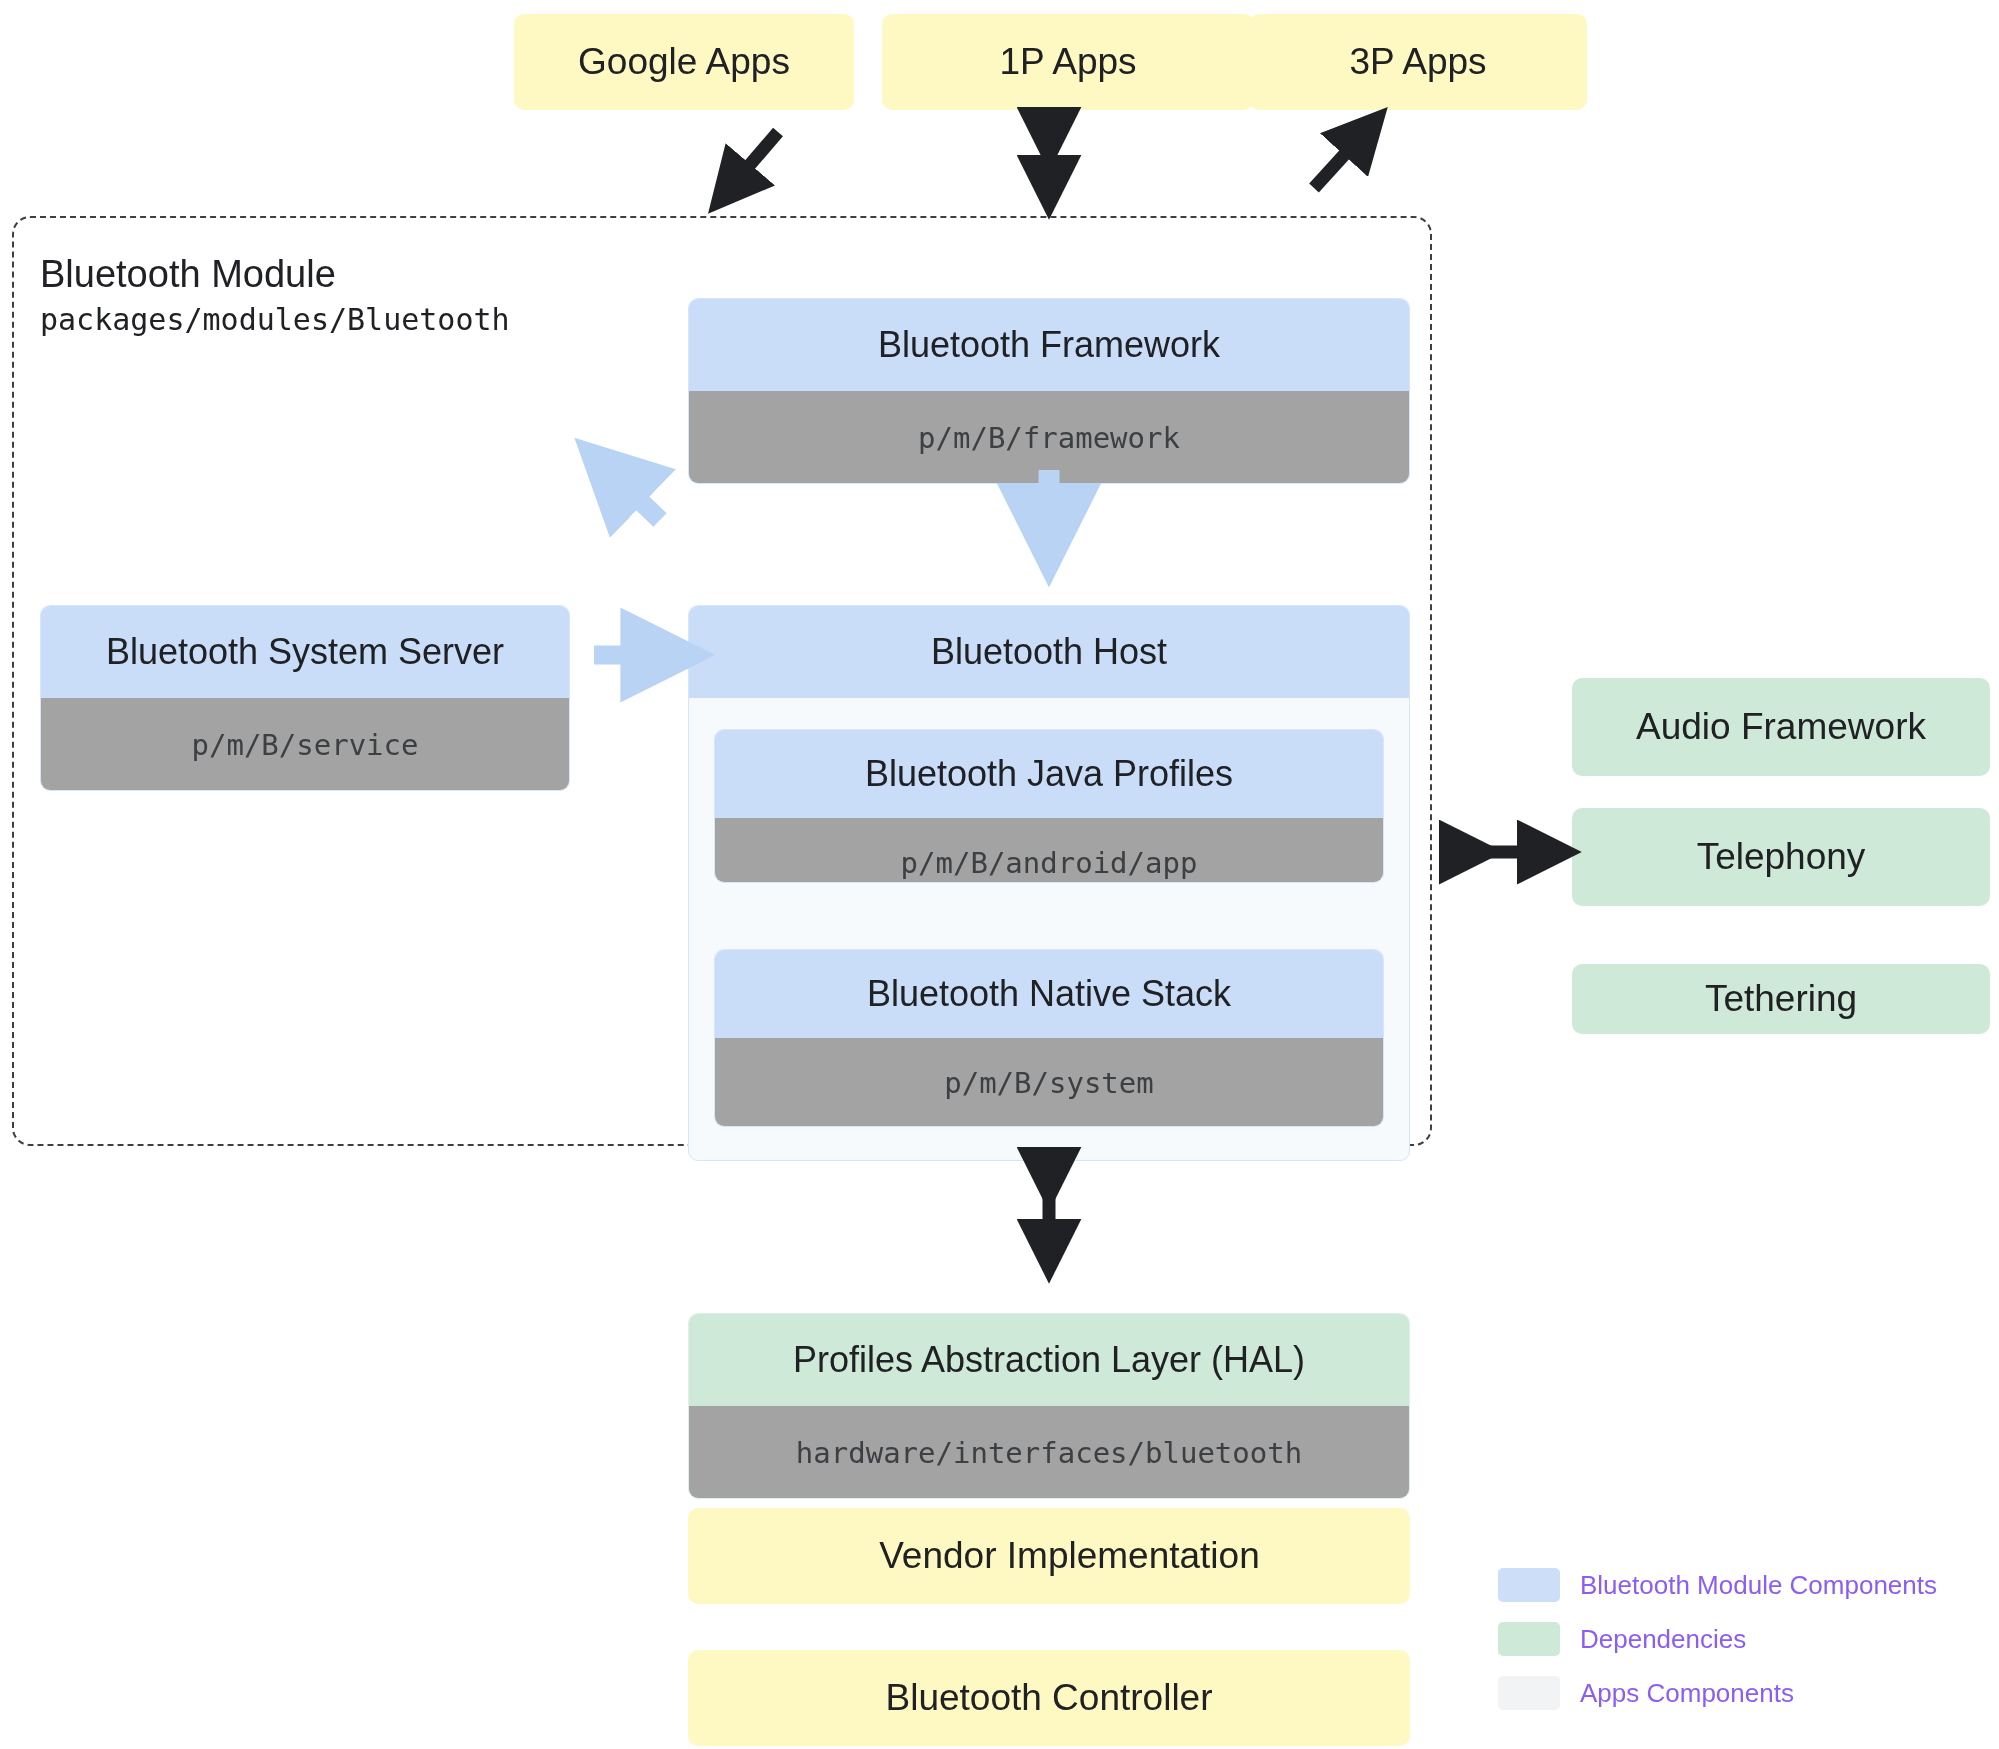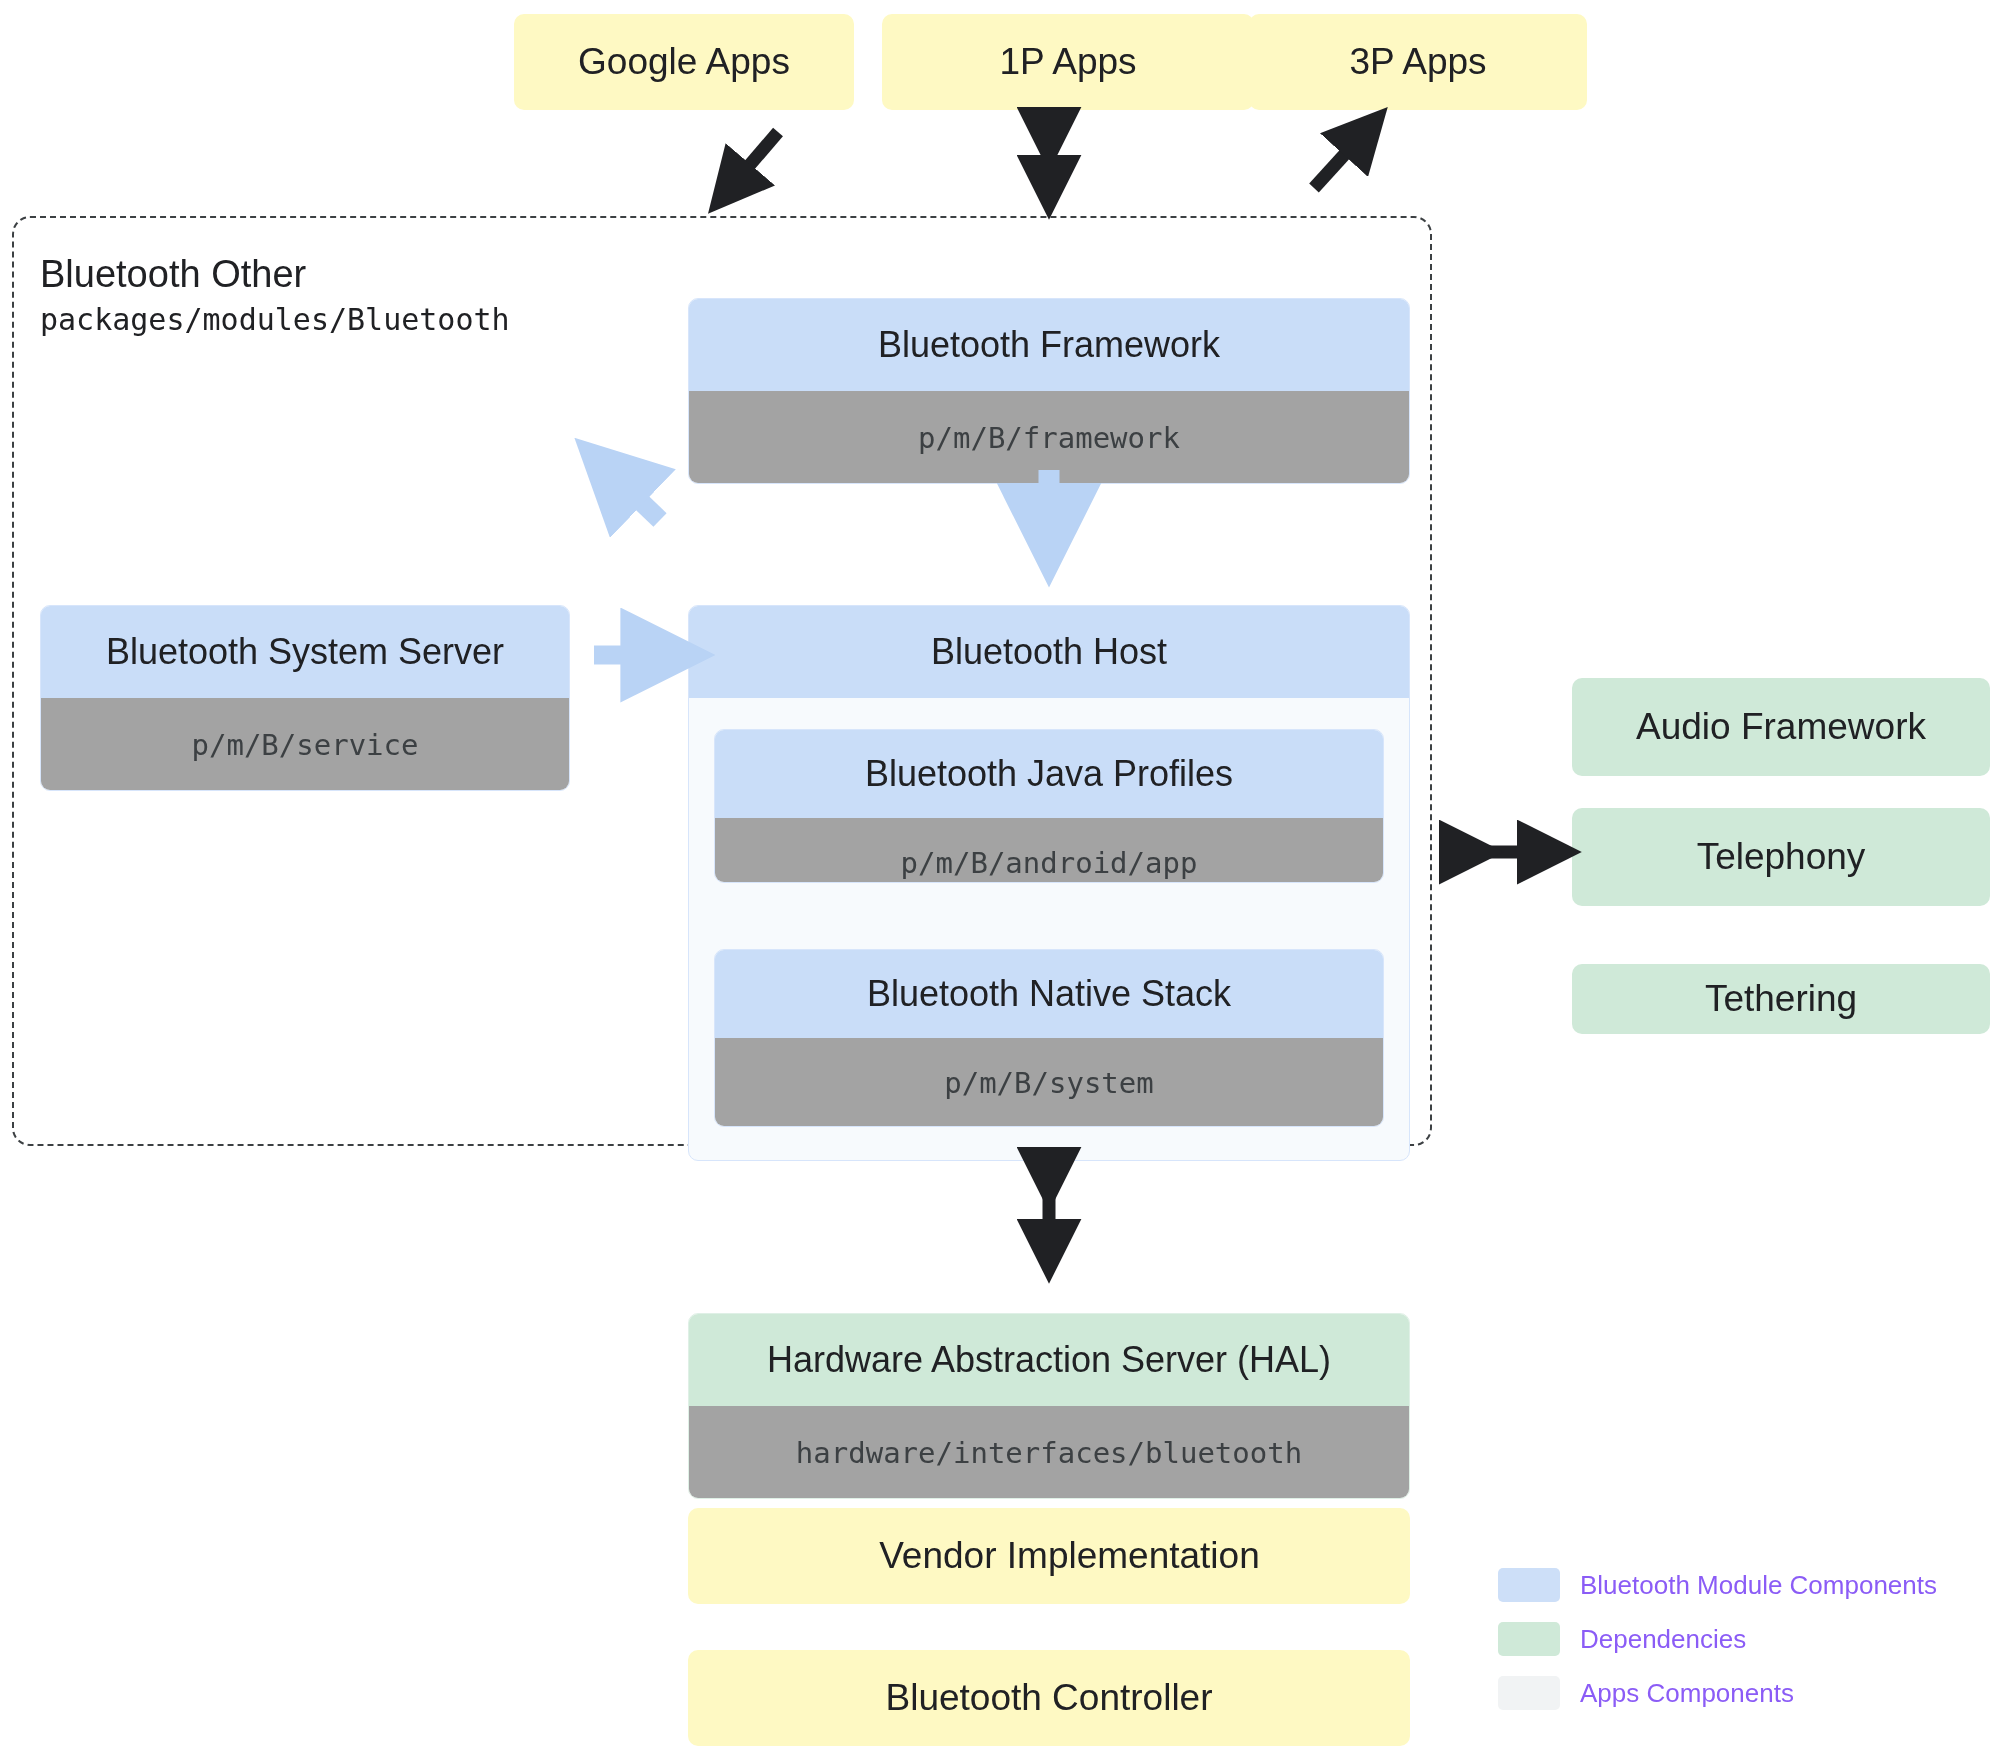--- a/index.html
+++ b/index.html
@@ -136,21 +136,21 @@
     <span>Google Apps</span>
   </div>
   <div class="box grey-box" style="left:882px; top:14px; width:372px; height:96px;">
     <span>1P Apps</span>
   </div>
   <div class="box grey-box" style="left:1249px; top:14px; width:338px; height:96px;">
     <span>3P Apps</span>
   </div>
 
   <div class="module-outline" style="left:12px; top:216px; width:1420px; height:930px;"></div>
-  <div class="module-title" style="left:40px; top:253px;">Bluetooth Other</div>
+  <div class="module-title" style="left:40px; top:253px;">Bluetooth Module</div>
   <div class="module-sub" style="left:40px; top:302px;">packages/modules/Bluetooth</div>
 
   <div class="card blue" style="left:688px; top:255px; width:722px; height:186px;">
     <div class="head" style="height:92px;">Bluetooth Framework</div>
     <div class="path" style="height:94px;">p/m/B/framework</div>
   </div>
 
   <div class="card blue" style="left:40px; top:562px; width:530px; height:186px;">
     <div class="head" style="height:92px;">Bluetooth System Server</div>
     <div class="path" style="height:94px;">p/m/B/service</div>
@@ -174,21 +174,21 @@
     <span>Audio Framework</span>
   </div>
   <div class="box plain-green" style="left:1572px; top:808px; width:418px; height:98px;">
     <span>Telephony</span>
   </div>
   <div class="box plain-green" style="left:1572px; top:964px; width:418px; height:70px;">
     <span>Tethering</span>
   </div>
 
   <div class="card green" style="left:688px; top:1270px; width:722px; height:186px;">
-    <div class="head" style="height:92px;">Hardware Abstraction Server (HAL)</div>
+    <div class="head" style="height:92px;">Profiles Abstraction Layer (HAL)</div>
     <div class="path" style="height:94px;">hardware/interfaces/bluetooth</div>
   </div>
 
   <div class="box grey-box" style="left:688px; top:1508px; width:722px; height:96px;padding-left:41px;">
     <span>Vendor Implementation</span>
   </div>
 
   <div class="box grey-box" style="left:688px; top:1650px; width:722px; height:96px;">
     <span>Bluetooth Controller</span>
   </div>

